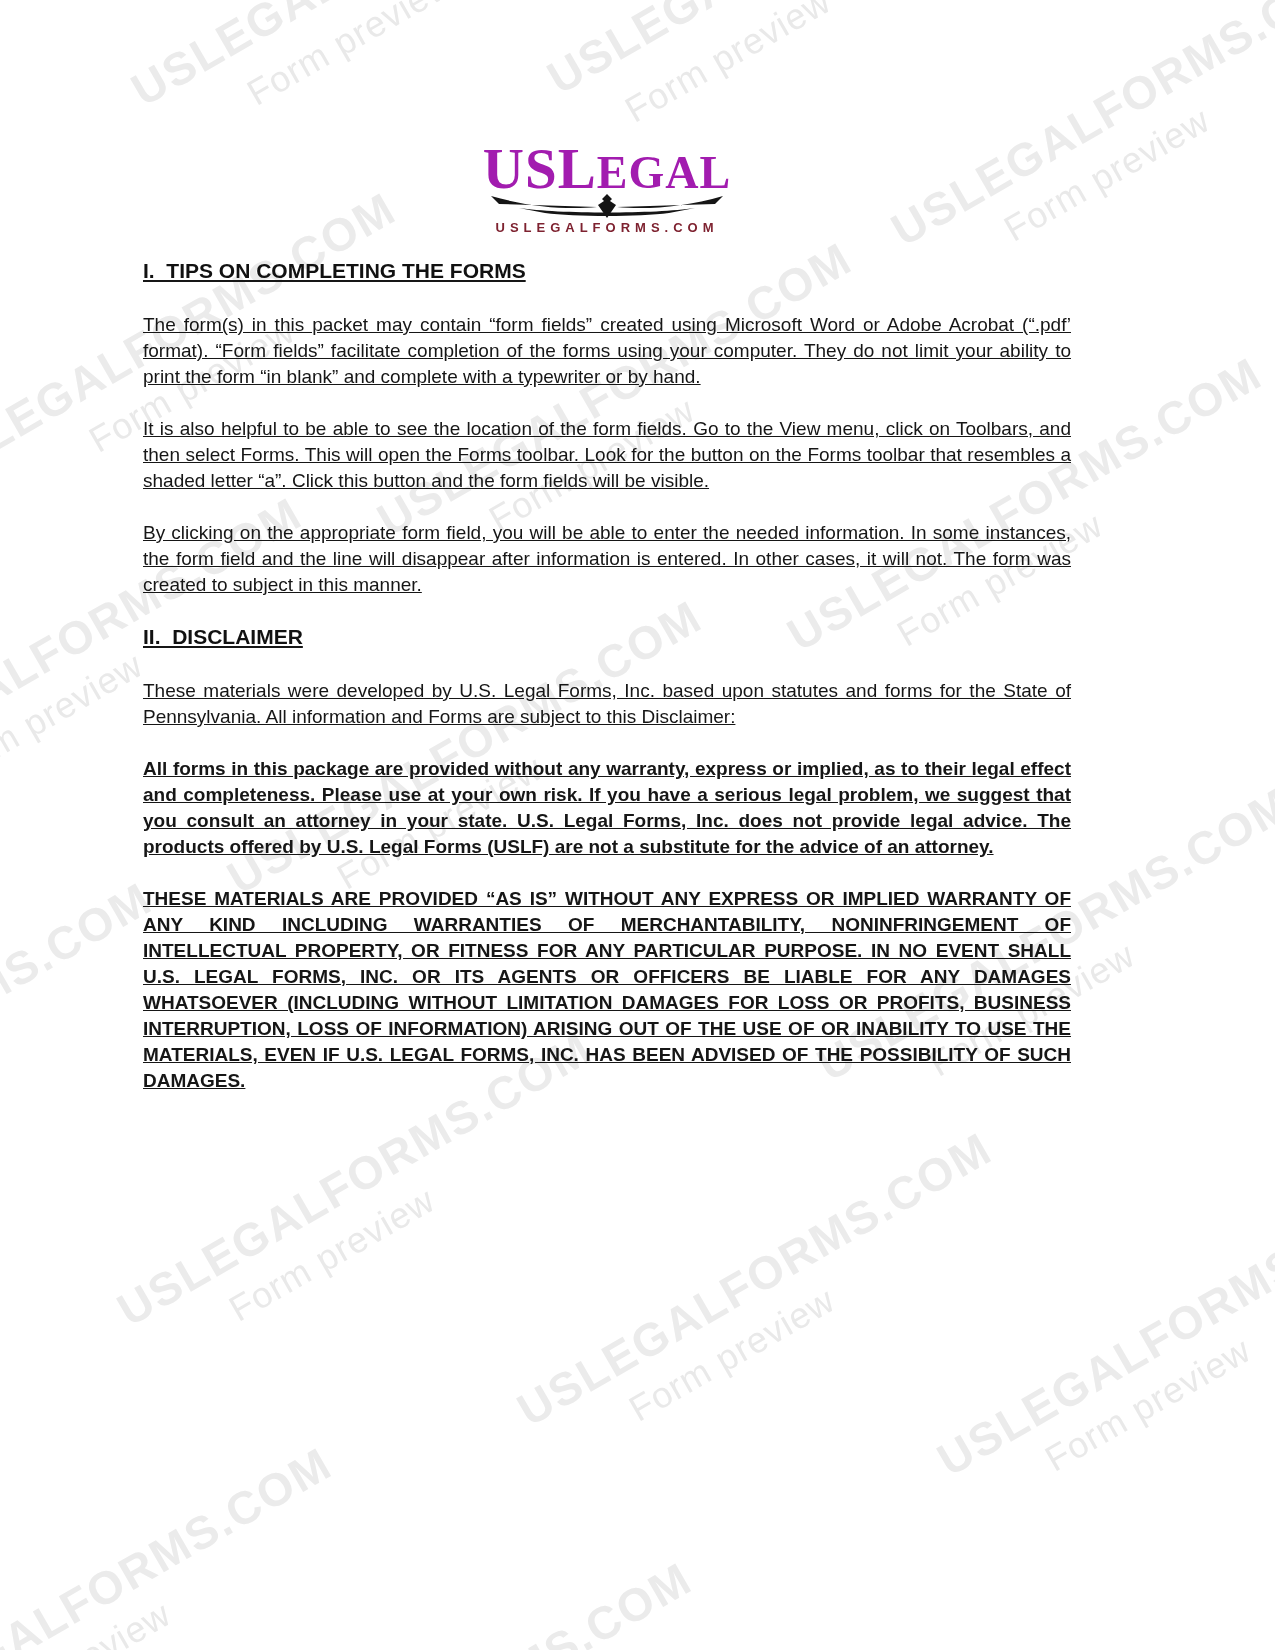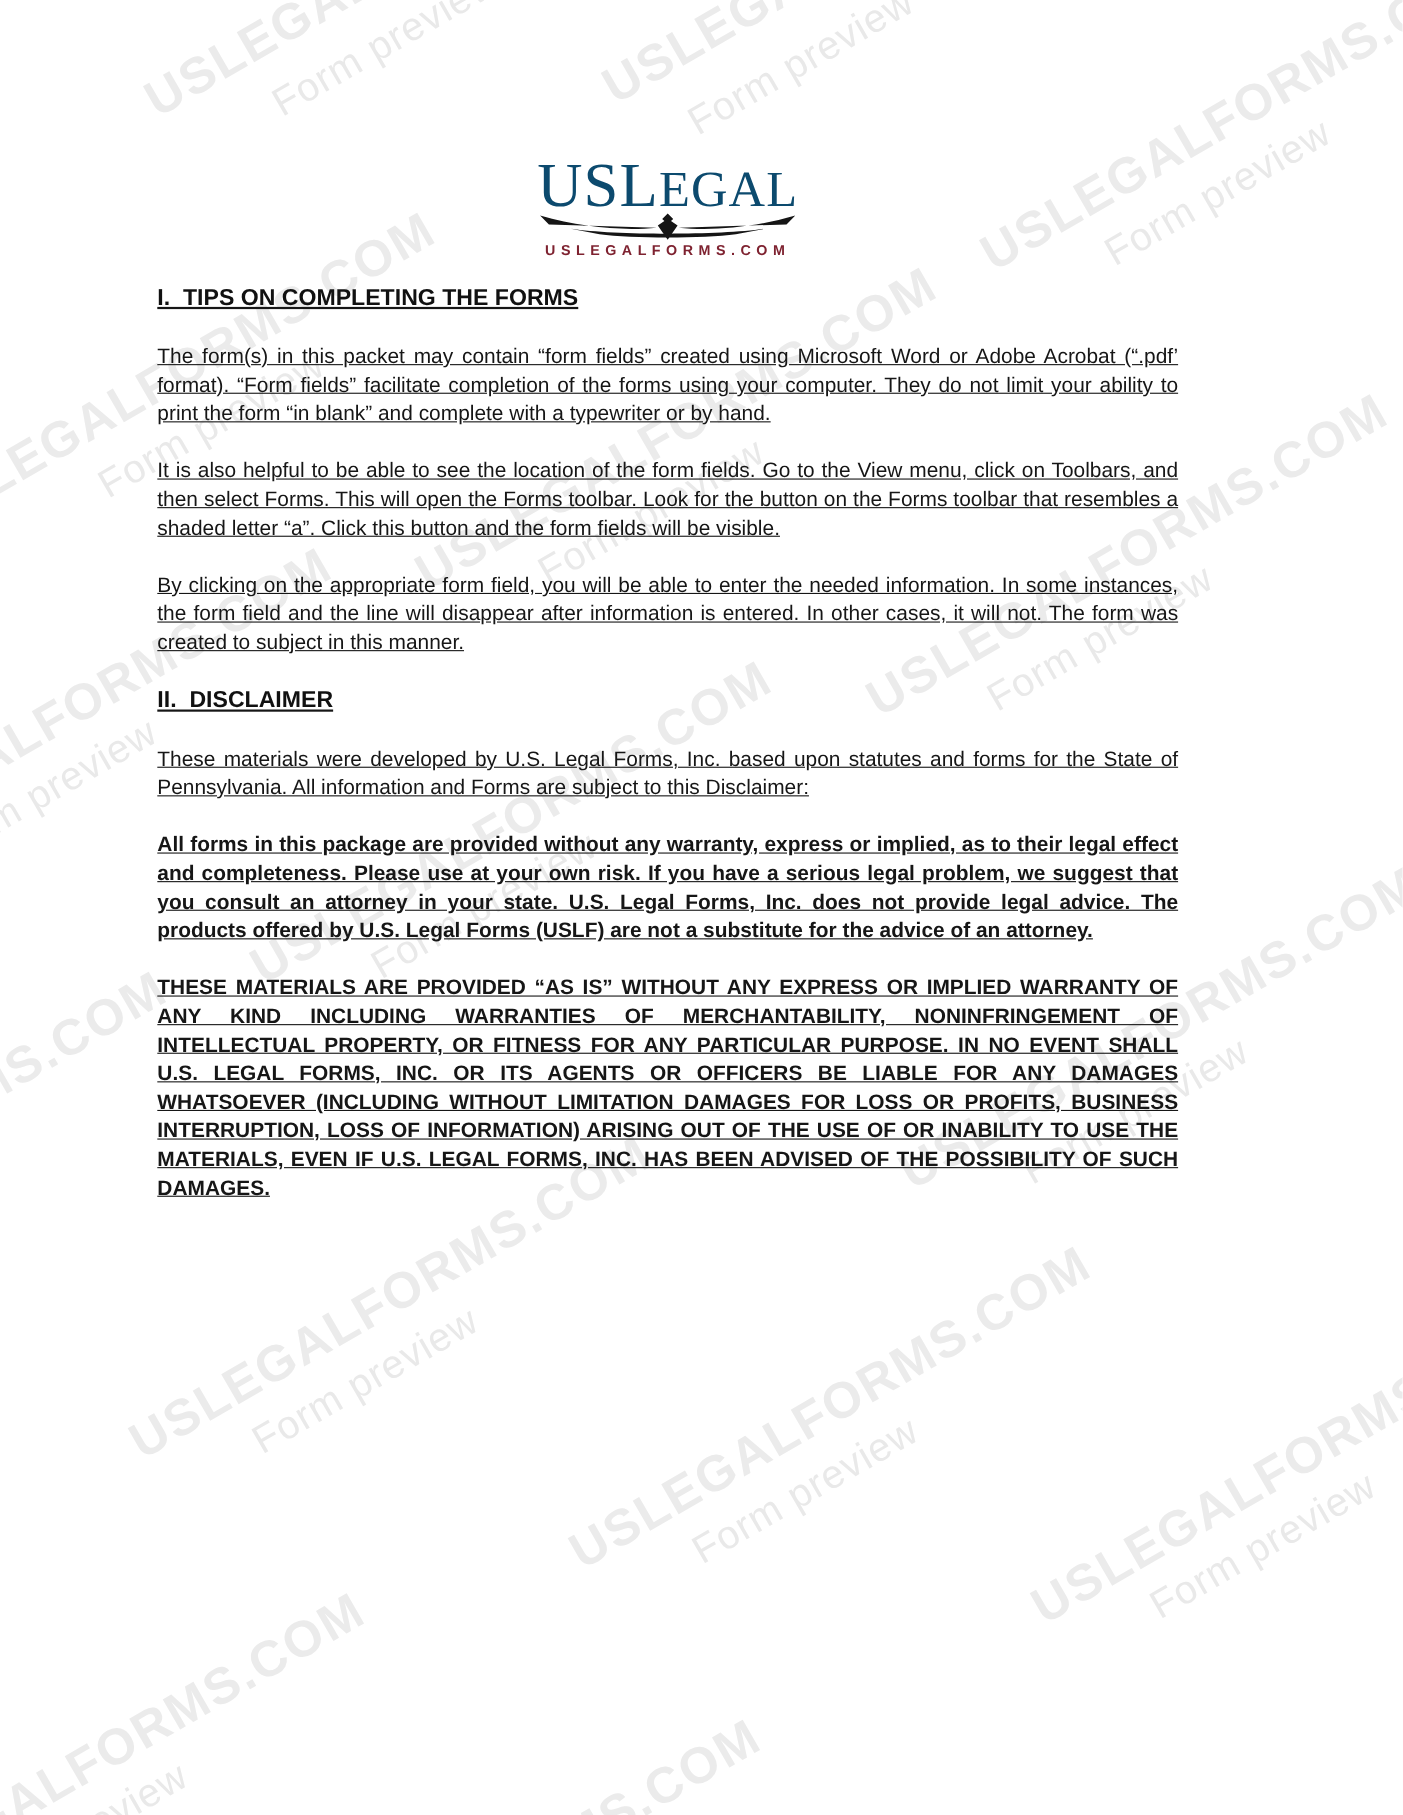--- a/index.html
+++ b/index.html
@@ -33,22 +33,22 @@
   }
 
   
   .logo-block {
     position: absolute;
     left: 143px; top: 140px; width: 928px;
     text-align: center;
   }
   .brand {
     font-family: "Liberation Serif", serif;
-    color: #0c4a6e;
-    font-weight: 400;
+    color: #a21caf;
+    font-weight: 700;
     letter-spacing: 1px;
     line-height: 1;
   }
   .brand-primary { font-size: 57px; }
   .brand-secondary { font-size: 46px; }
   .eagle { display: block; margin: -4px auto 1px auto; }
   .site-text {
     font-size: 13px;
     font-weight: 700;
     letter-spacing: 5px;

